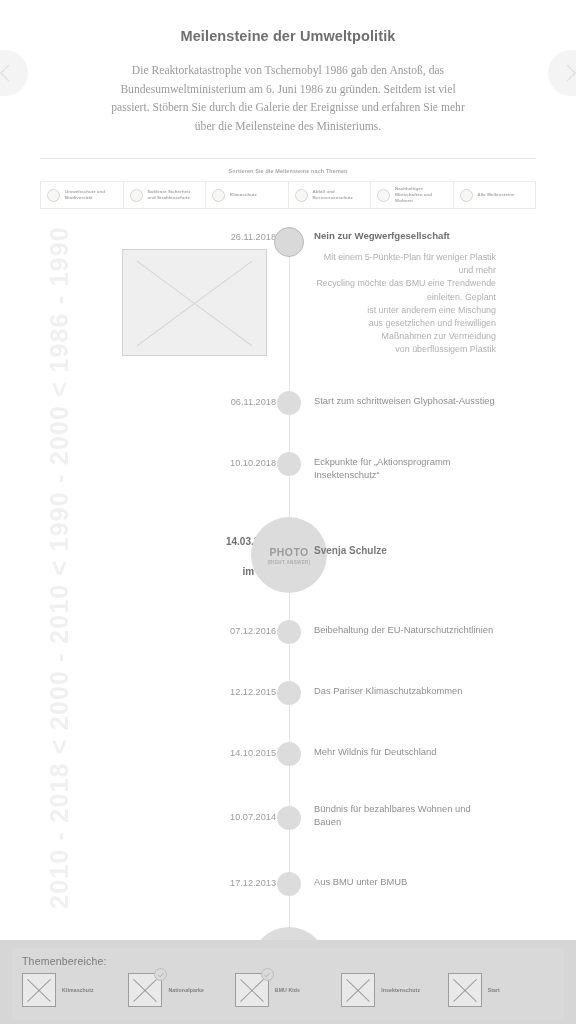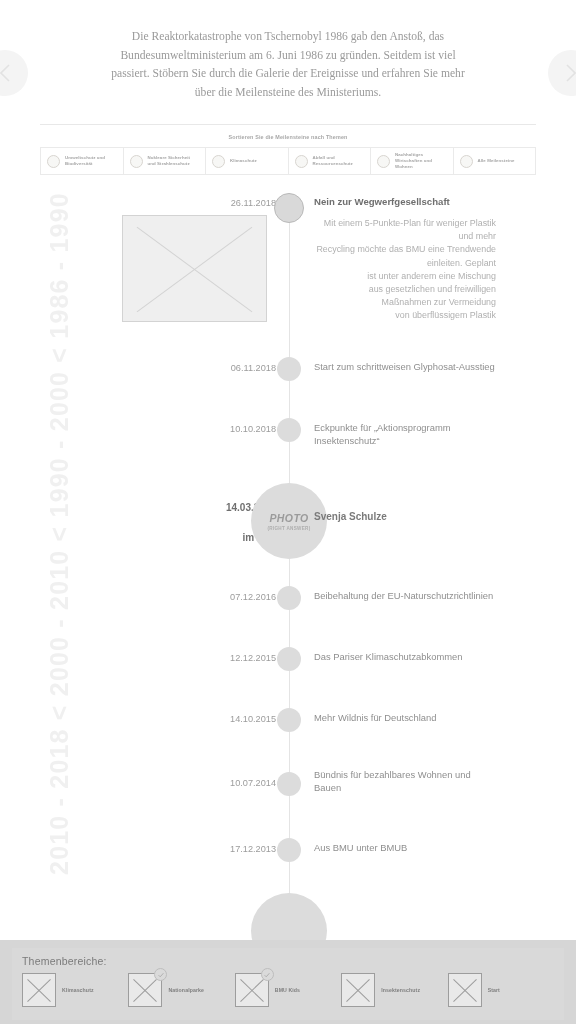--- a/index.html
+++ b/index.html
@@ -135,21 +135,21 @@
   .tl-dot.small { width: 24px; height: 24px; left: 289px; margin-left: -12px; transform: none; }
   .tl-dot.active {
     width: 30px; height: 30px; left: 289px; margin-left: -15px; transform: none;
     background: #d9d9d9; border: 1.6px solid #b9b9b9;
   }
   .tl-dot.photo {
     width: 76px; height: 76px; left: 289px; margin-left: -38px; transform: none;
     background: #dcdcdc;
     display: flex; flex-direction: column; align-items: center; justify-content: center;
   }
-  .photo-main { font-size: 10.5px; font-weight: bold; color: #9b9b9b; letter-spacing: .4px; font-style: italic; }
+  .photo-main { font-size: 10.5px; font-weight: bold; color: #9b9b9b; letter-spacing: .4px; }
   .photo-sub  { font-size: 4.6px; font-weight: bold; color: #aeaeae; letter-spacing: .3px; margin-top: 2px; }
 
   .tl-date {
     position: absolute;
     right: 300px;
     text-align: right;
     font-size: 9.2px;
     color: #9c9c9c;
     white-space: pre-line;
   }
@@ -262,20 +262,21 @@
   </div>
   <div class="nav-arrow next">
     <span>
       <svg width="16" height="22" viewBox="0 0 16 22">
           <polyline class="chev" points="4,3 12,11 4,19"></polyline>
         </svg>
     </span>
   </div>
 
   <div class="header">
+    <div class="page-title">Meilensteine der Umweltpolitik</div>
     <div class="page-intro">Die Reaktorkatastrophe von Tschernobyl 1986 gab den Anstoß, das Bundesumweltministerium am 6. Juni 1986 zu gründen. Seitdem ist viel passiert. Stöbern Sie durch die Galerie der Ereignisse und erfahren Sie mehr über die Meilensteine des Ministeriums.</div>
   </div>
 
   <div class="filter-zone">
     <div class="filter-hint">Sortieren Sie die Meilensteine nach Themen</div>
     <div class="filter-bar">
       <div class="filter-item">
         <span class="filter-radio"></span>
         <span class="filter-label">Umweltschutz und Biodiversität</span>
       </div>

